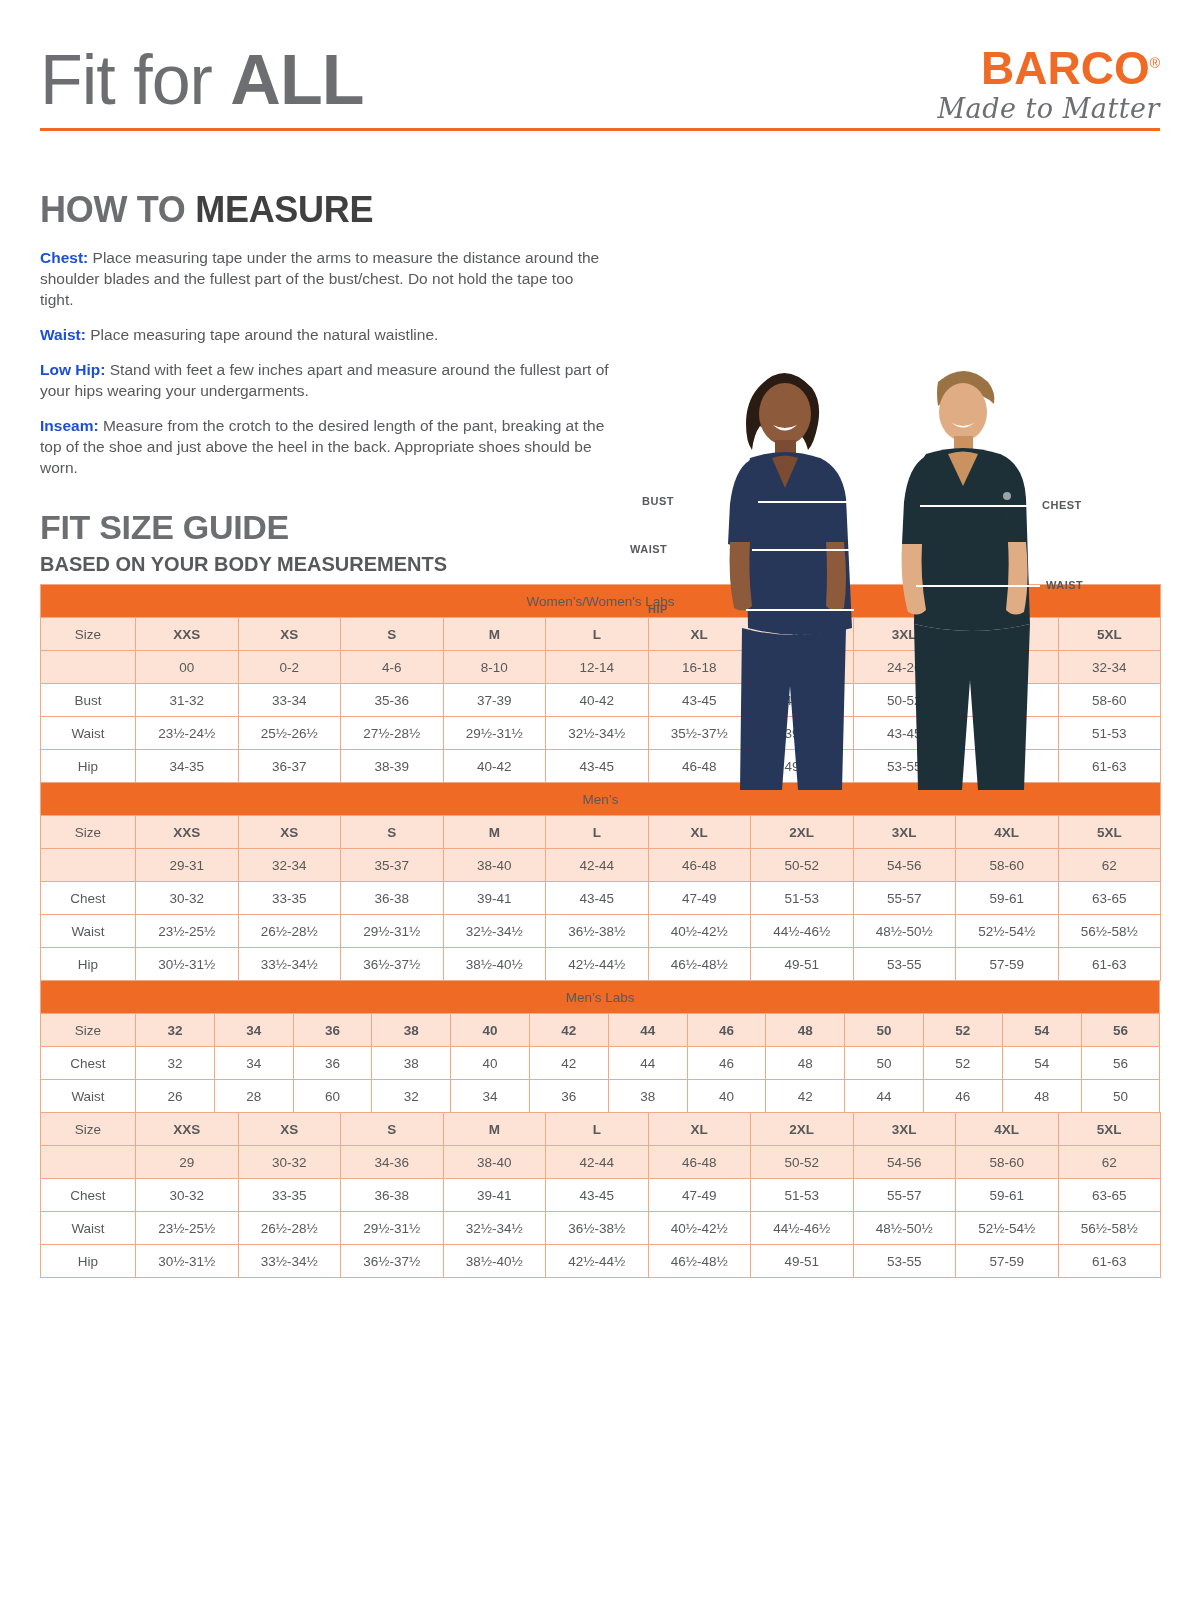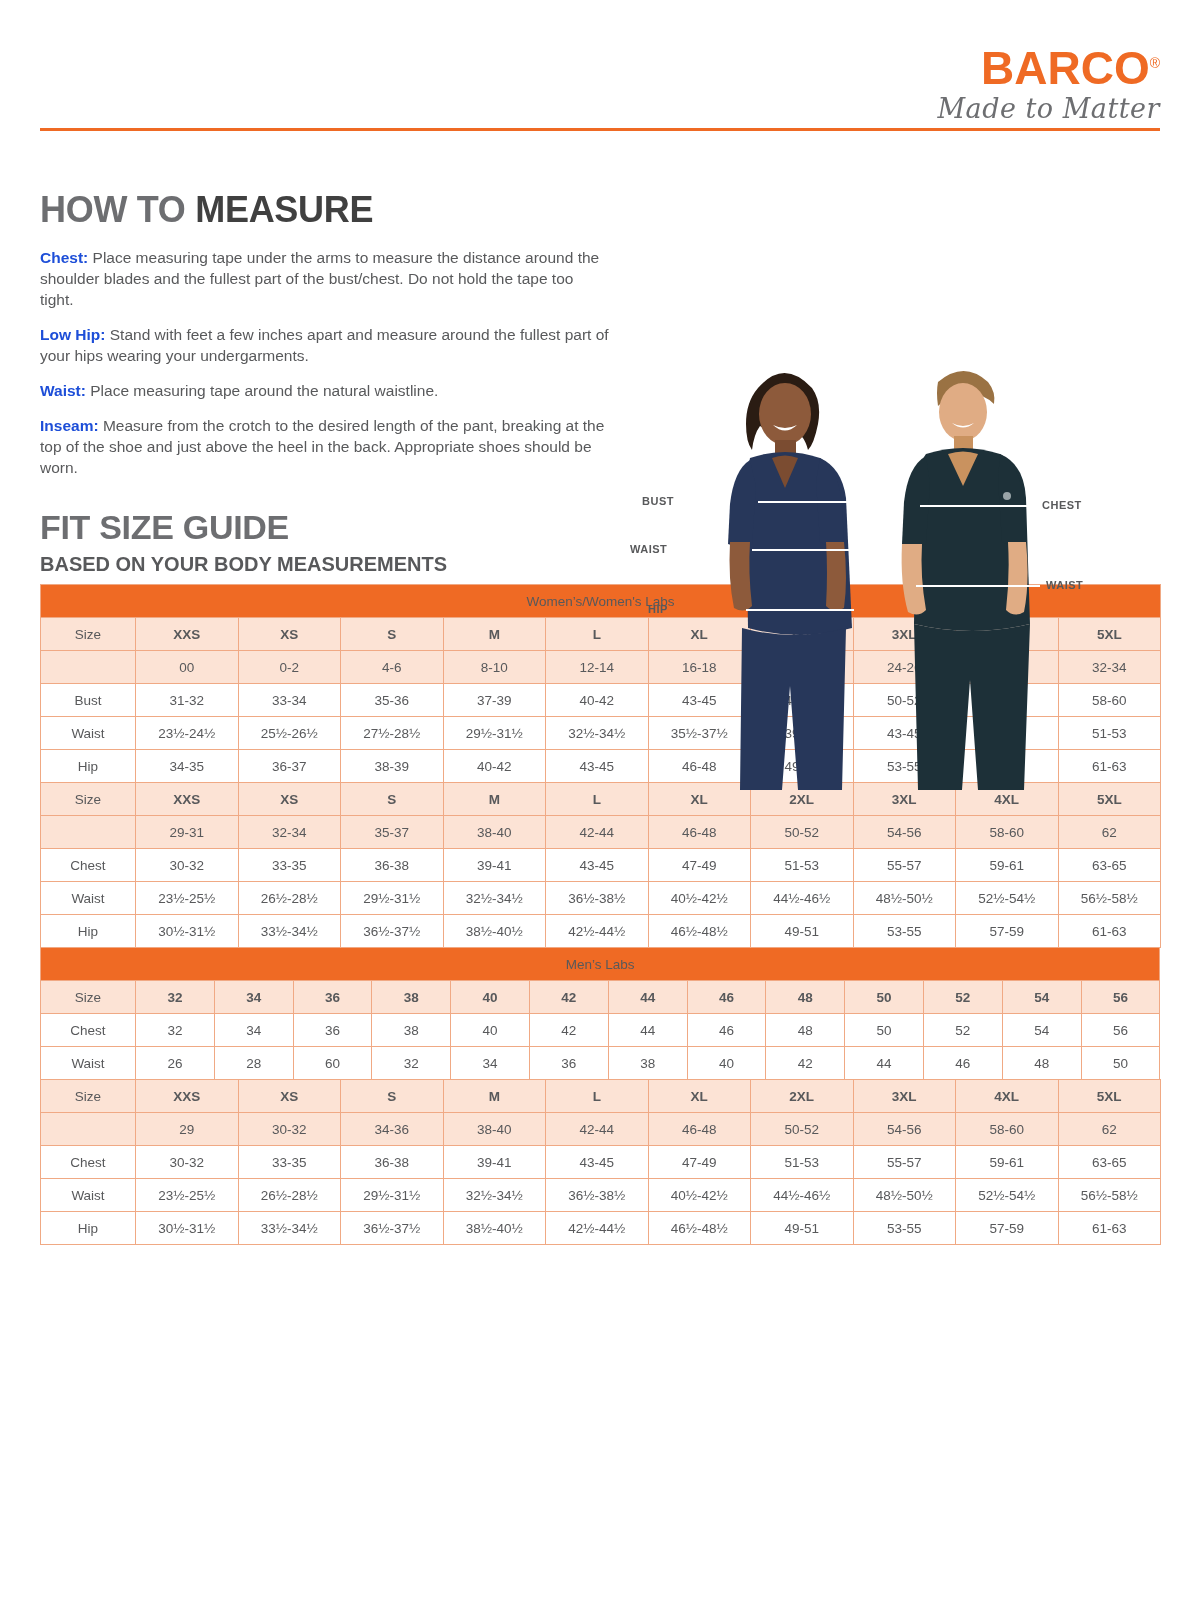--- a/index.html
+++ b/index.html
@@ -188,33 +188,34 @@
     height: 31px;
     border: 1px solid #ef6a24;
   }
 </style>
 </head>
 <body>
 
 <div class="page">
 
   <div class="header">
+    <div class="fit-title"><span>Fit for </span><b>ALL</b></div>
     <div class="brand">
       <div class="brand-name"><span>BARCO</span><span class="reg">®</span></div>
       <div class="brand-tag">Made to Matter</div>
     </div>
   </div>
   <div class="rule"></div>
 
   <div class="how-wrap">
     <h2 class="section"><span>HOW TO </span><span class="accent">MEASURE</span></h2>
 
     <div class="measure-p"><span class="lbl">Chest:</span><span> Place measuring tape under the arms to measure the distance around the shoulder blades and the fullest part of the bust/chest. Do not hold the tape too tight.</span></div>
+    <div class="measure-p"><span class="lbl">Waist:</span><span> Place measuring tape around the natural waistline.</span></div>
     <div class="measure-p"><span class="lbl">Low Hip:</span><span> Stand with feet a few inches apart and measure around the fullest part of your hips wearing your undergarments.</span></div>
-    <div class="measure-p"><span class="lbl">Waist:</span><span> Place measuring tape around the natural waistline.</span></div>
     <div class="measure-p"><span class="lbl">Inseam:</span><span> Measure from the crotch to the desired length of the pant, breaking at the top of the shoe and just above the heel in the back. Appropriate shoes should be worn.</span></div>
   </div>
 
   <div class="models">
     <svg width="520" height="460" viewBox="0 0 520 460">
 
       <g>
 
         <path d="M78 58 q26 -30 54 0 q10 14 6 36 q-4 20 -10 26 q-4 -16 -14 -18 q-16 6 -34 -6 q-6 8 -8 24 q-6 -8 -6 -26 q0 -22 12 -36 z" fill="#2a1c13"></path>
 
@@ -349,20 +350,23 @@
         <td>38-39</td>
         <td>40-42</td>
         <td>43-45</td>
         <td>46-48</td>
         <td>49-51</td>
         <td>53-55</td>
         <td>57-59</td>
         <td>61-63</td>
       </tr>
 
+      <tr>
+          <td class="bandcell" colspan="11">Men’s</td>
+        </tr>
       <tr class="headrow">
         <td class="rowlabel">Size</td>
         <td>XXS</td>
         <td>XS</td>
         <td>S</td>
         <td>M</td>
         <td>L</td>
         <td>XL</td>
         <td>2XL</td>
         <td>3XL</td>

